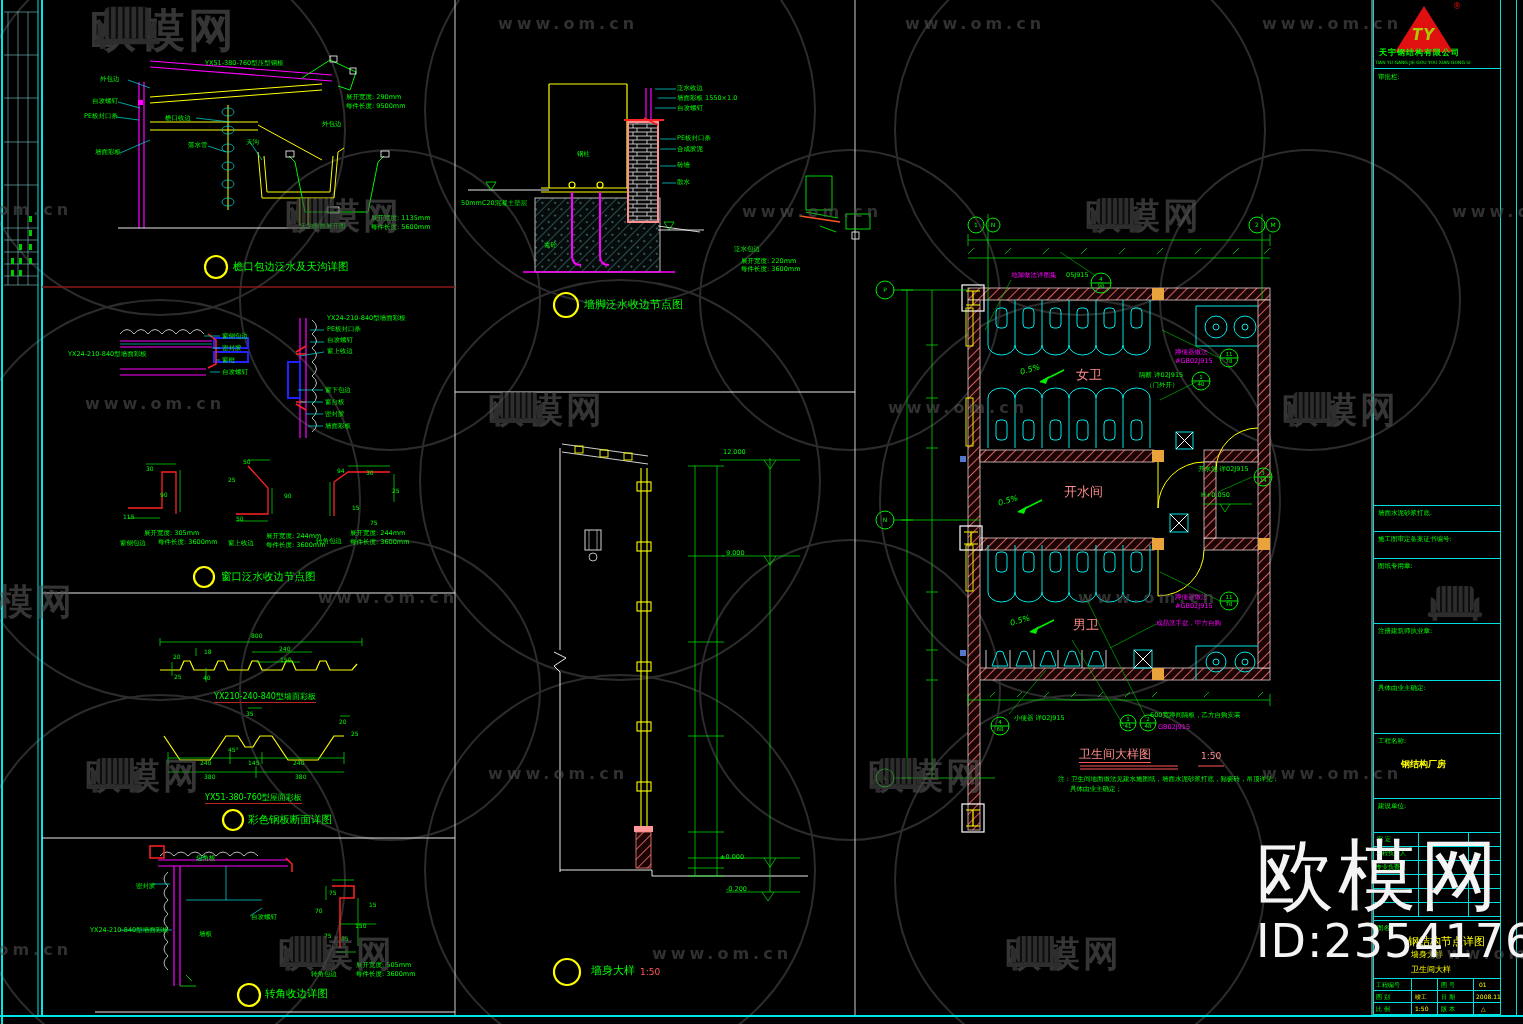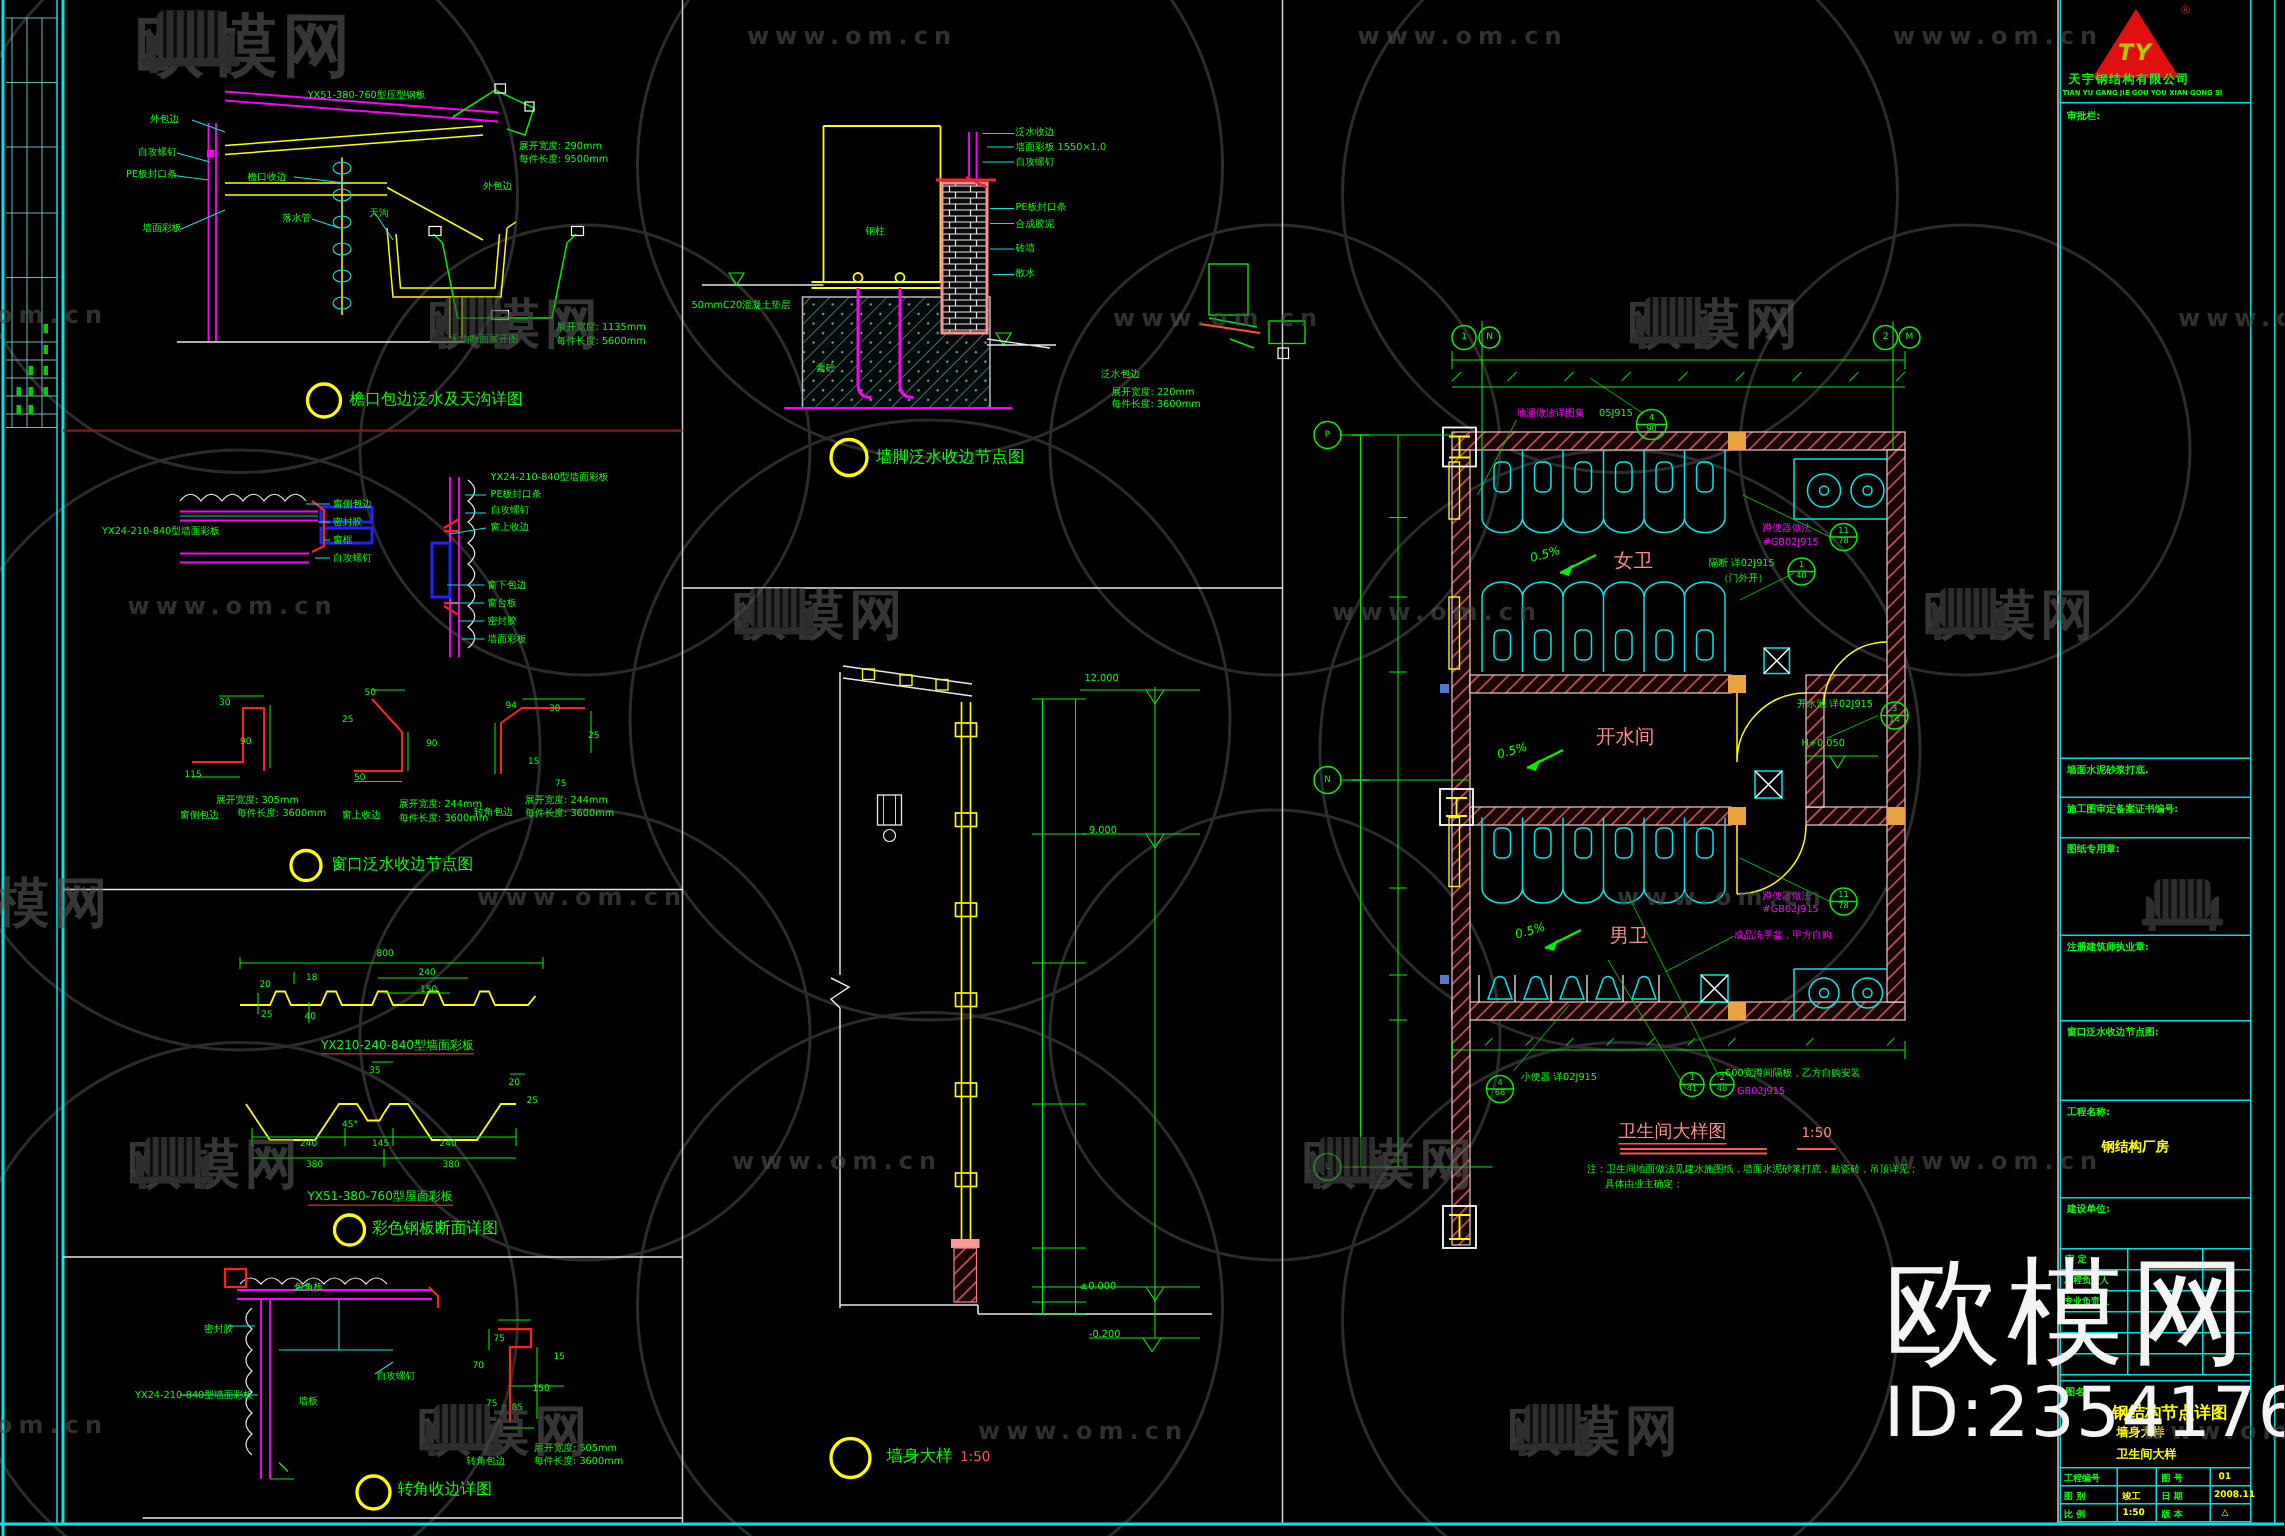--- a/index.html
+++ b/index.html
@@ -24,21 +24,21 @@
   .wm.big .bt{font-size:46px;}
   .wmsite{position:absolute;color:#515151;font-weight:bold;font-size:16px;
           letter-spacing:4px;opacity:.6;white-space:nowrap;}
   #bigwm{position:absolute;left:1256px;top:836px;color:#f4f4f4;line-height:1;}
   #bigwm .b1{font-size:78px;letter-spacing:4px;}
   #bigwm .b2{font-size:46px;margin-top:4px;letter-spacing:1px;}
   
   #tb{position:absolute;left:1373px;top:0;width:150px;height:1024px;}
   #tb .hl{position:absolute;left:0;width:127px;height:1px;background:#00dddd;}
   #tb .vl{position:absolute;top:0;width:1px;background:#00dddd;}
-  #tb .t{position:absolute;white-space:nowrap;color:#00ff00;font-size:6.5px;font-weight:bold;}
+  #tb .t{position:absolute;white-space:nowrap;color:#00ff00;font-size:6.5px;}
   #tb .tri{position:absolute;left:22px;top:6px;width:0;height:0;
            border-left:29px solid transparent;border-right:29px solid transparent;
            border-bottom:46px solid #e01010;}
   #tb .ty{position:absolute;left:39px;top:26px;color:#aacc00;font-size:15px;
           font-weight:bold;font-style:italic;letter-spacing:1px;}
   #tb .reg{position:absolute;left:80px;top:2px;color:#e01010;font-size:8px;}
 </style>
 </head>
 <body>
 <div id="root">
@@ -643,21 +643,21 @@
   <span class="t" style="left:5px;top:73px">审批栏:</span>
   <div class="hl" style="top:505px"></div>
   <span class="t" style="left:5px;top:509px">墙面水泥砂浆打底.</span>
   <div class="hl" style="top:531px"></div>
   <span class="t" style="left:5px;top:535px">施工图审定备案证书编号:</span>
   <div class="hl" style="top:558px"></div>
   <span class="t" style="left:5px;top:562px">图纸专用章:</span>
   <div class="hl" style="top:623px"></div>
   <span class="t" style="left:5px;top:627px">注册建筑师执业章:</span>
   <div class="hl" style="top:680px"></div>
-  <span class="t" style="left:5px;top:684px">窗口泛水收边节点图:</span>
+  <span class="t" style="left:5px;top:684px">具体由业主确定:</span>
   <div class="hl" style="top:733px"></div>
   <span class="t" style="left:5px;top:737px">工程名称:</span>
   <span class="t" style="left:28px;top:758px;color:#ffff00;font-size:9px;font-weight:bold">钢结构厂房</span>
   <div class="hl" style="top:798px"></div>
   <span class="t" style="left:5px;top:802px">建设单位:</span>
   <div class="hl" style="top:832px"></div>
       <div class="hl" style="top:846px"></div>
   <div class="hl" style="top:860px"></div>
       <div class="hl" style="top:874px"></div>
   <div class="hl" style="top:888px"></div>

